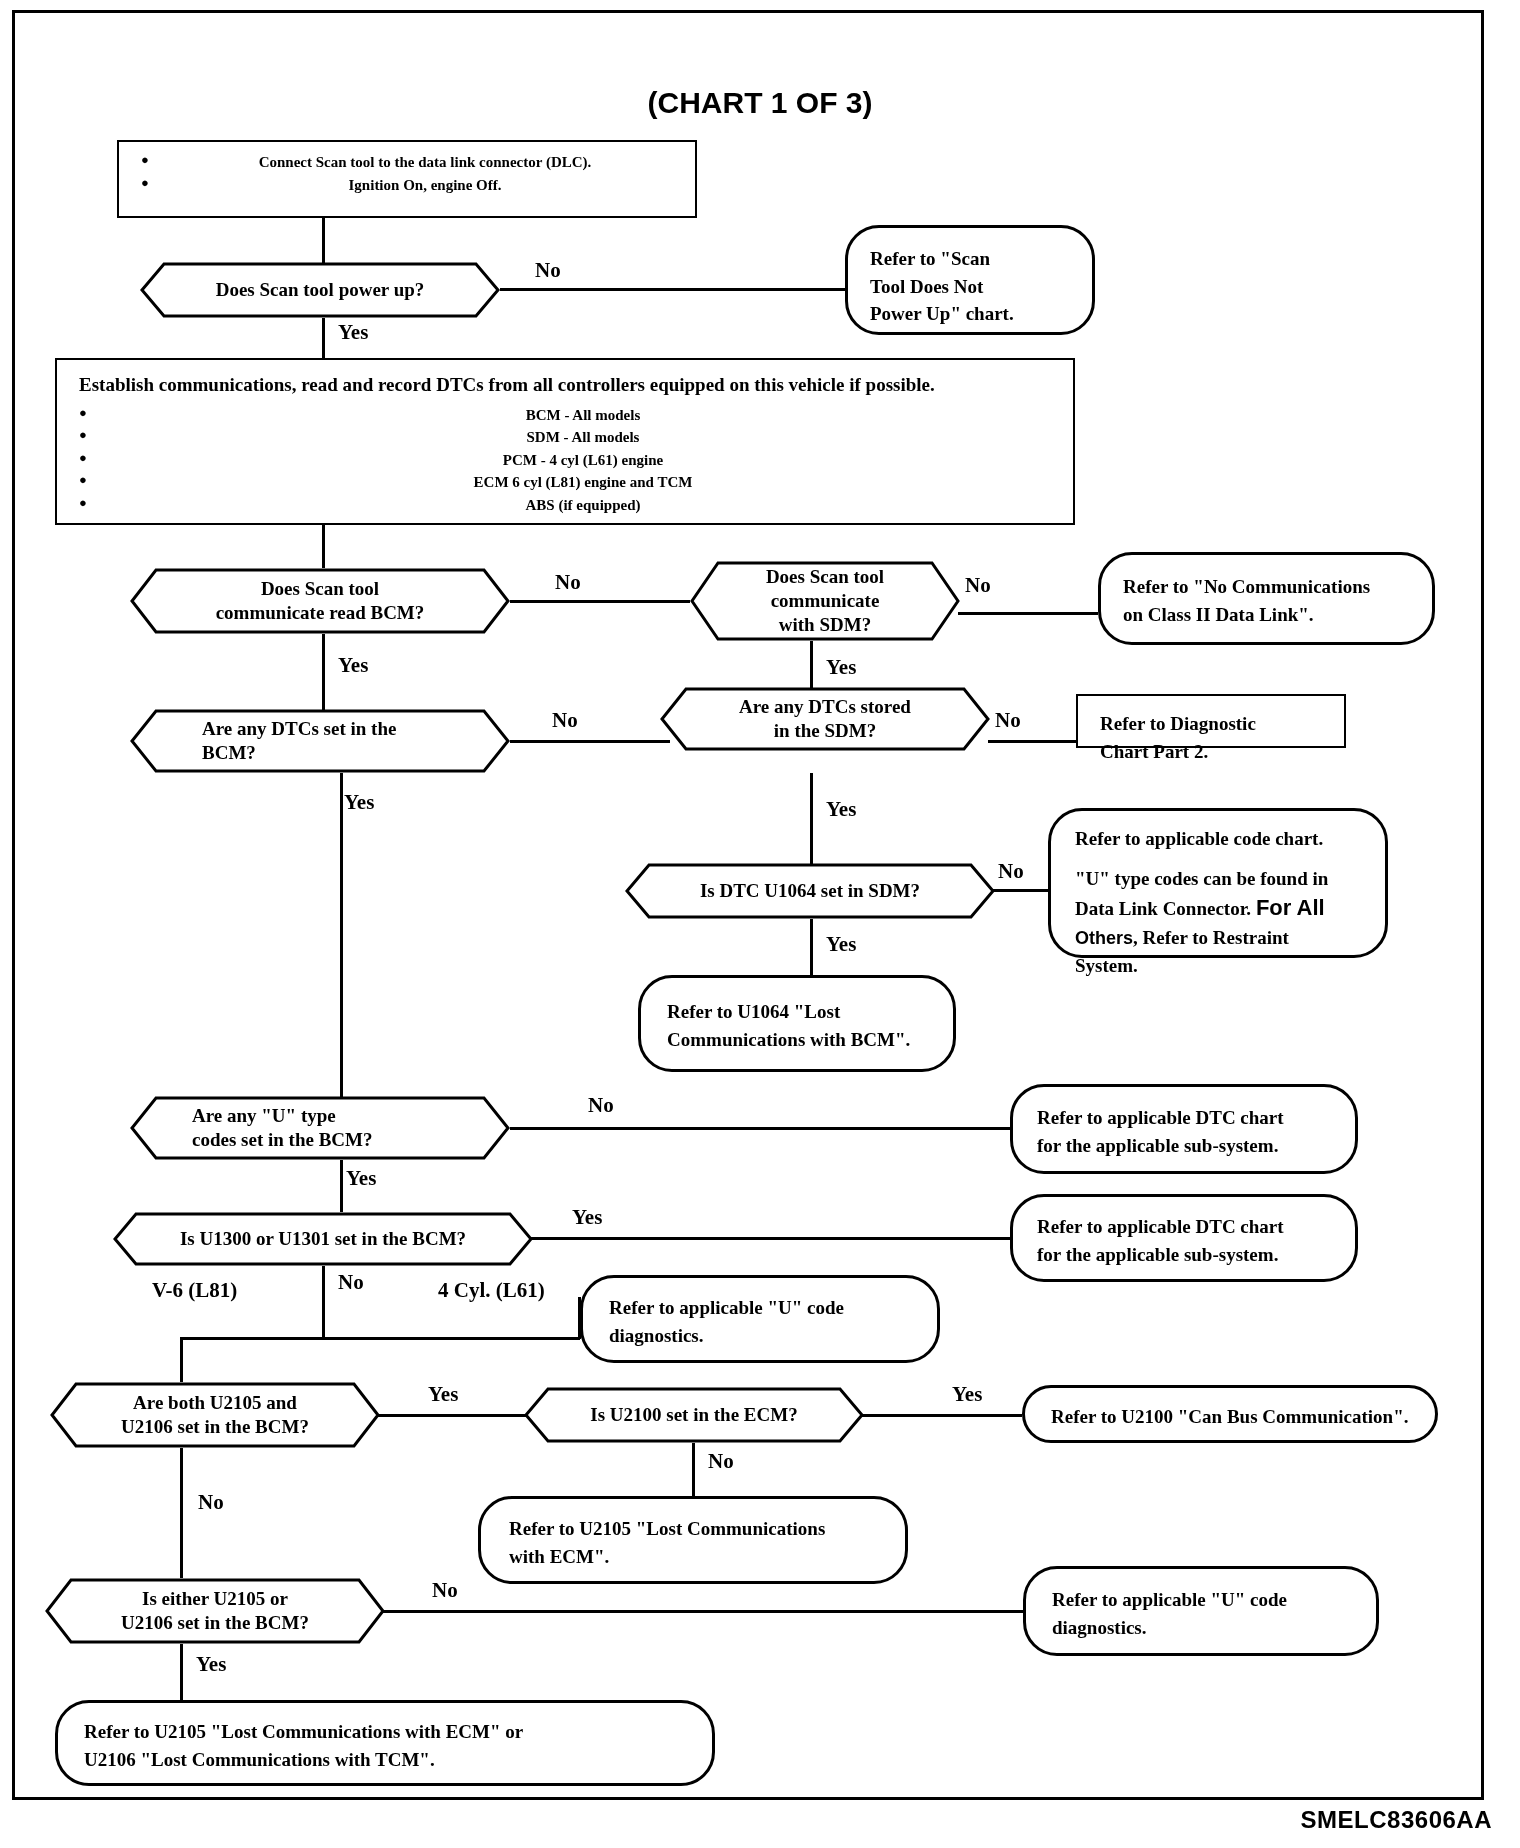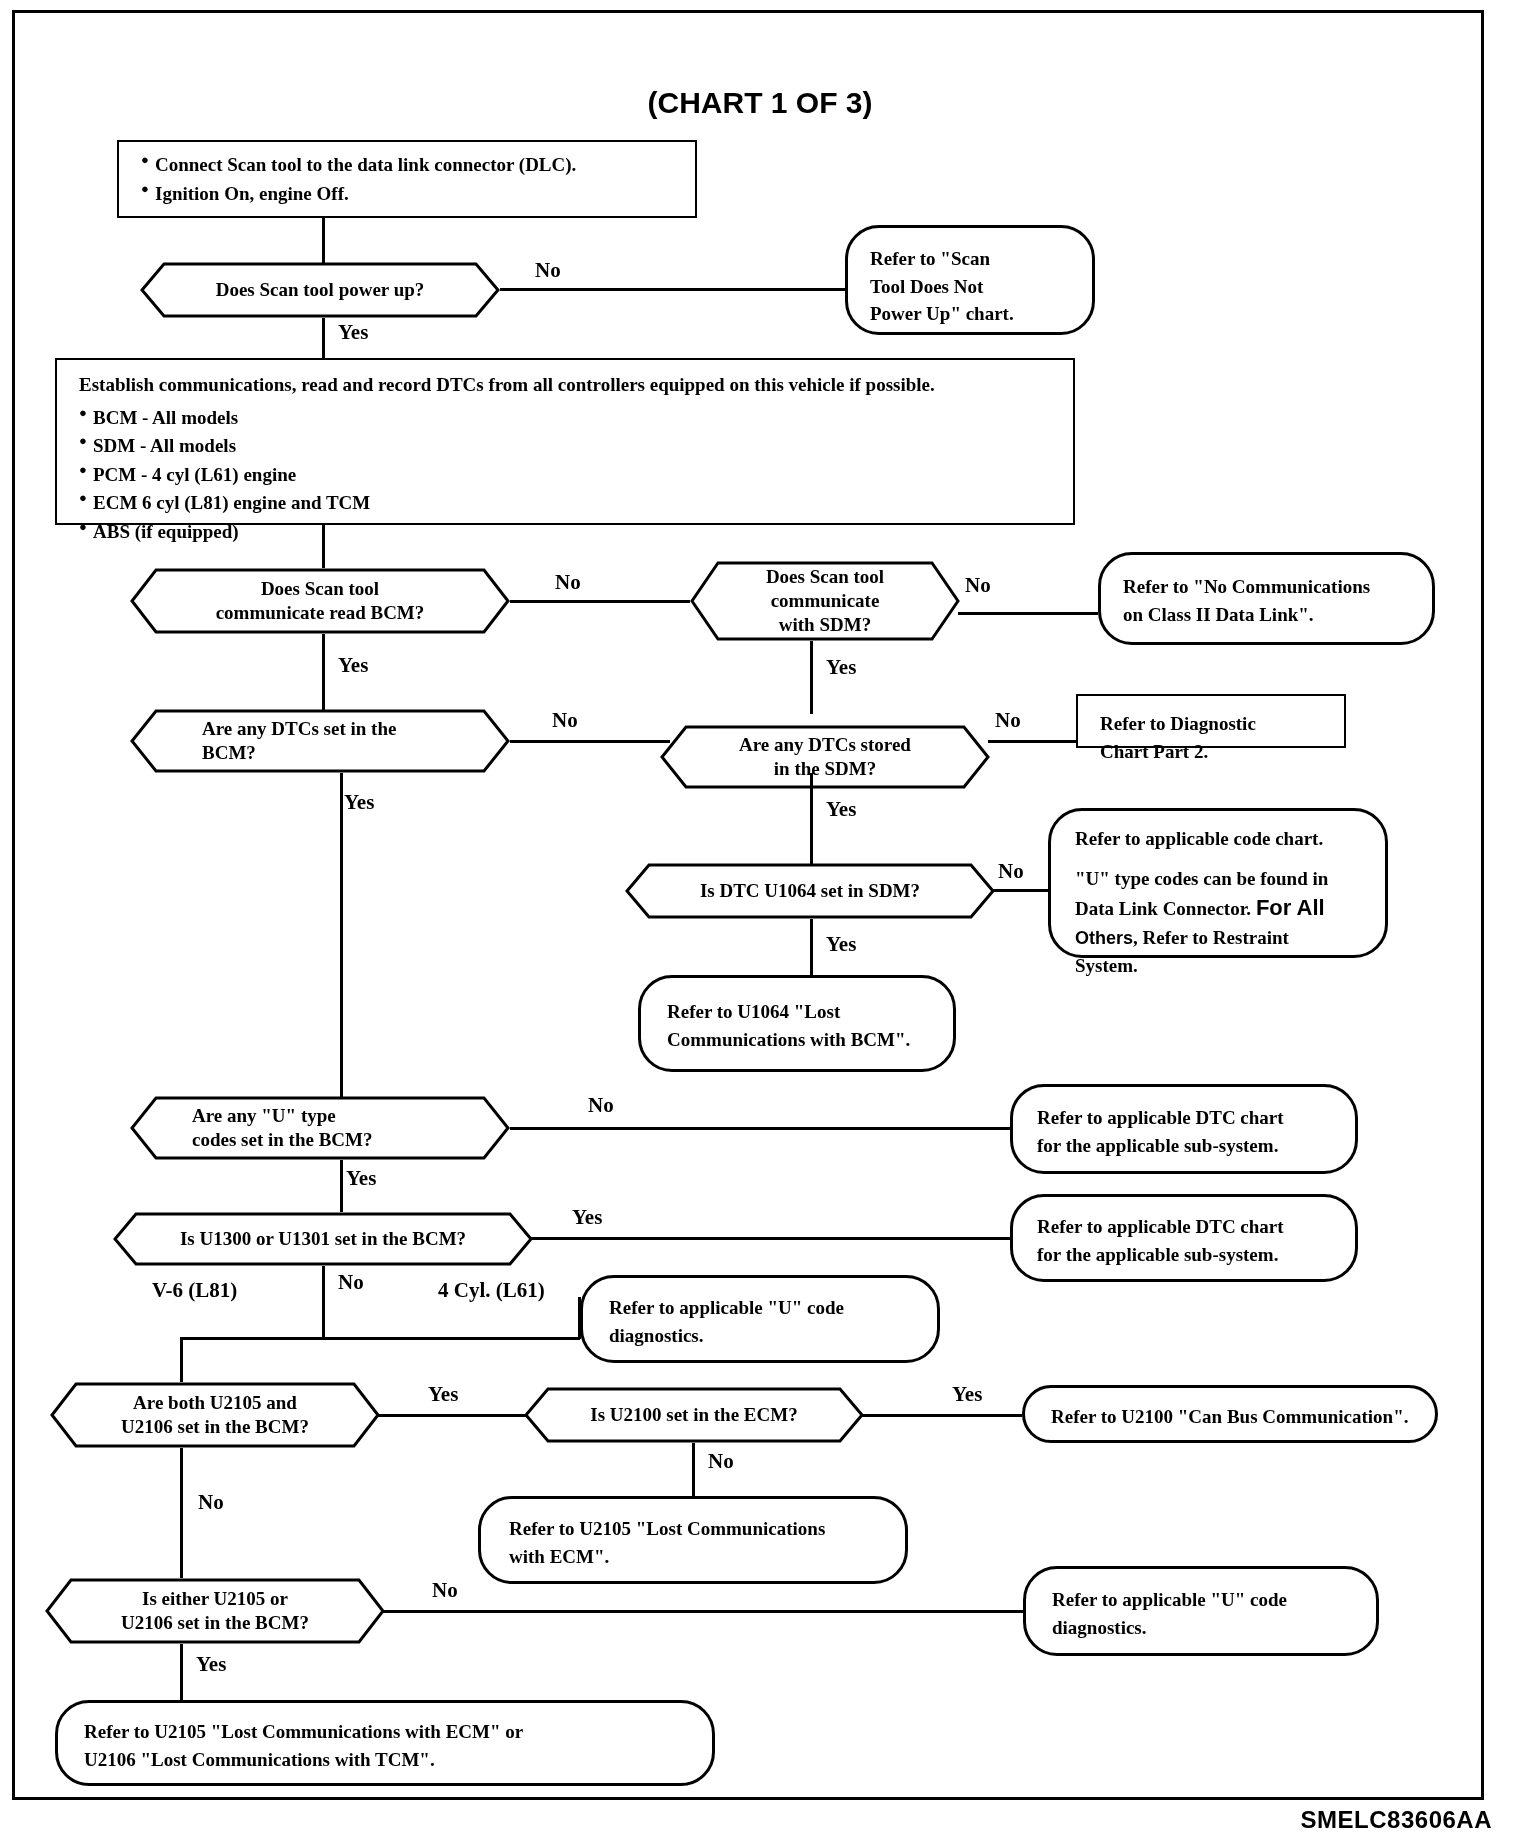--- a/index.html
+++ b/index.html
@@ -15,21 +15,21 @@
   .hexwrap{position:absolute;}
   .hexwrap svg{position:absolute;left:0;top:0;}
   .hextext{position:absolute;left:0;top:0;width:100%;height:100%;display:flex;
            align-items:center;justify-content:center;text-align:center;font-weight:bold;
            font-size:19px;line-height:1.25;padding:0 42px;box-sizing:border-box;}
   .ln{position:absolute;background:#000;}
   .lbl{position:absolute;font-weight:bold;font-size:21px;white-space:nowrap;}
   .boxtxt{position:absolute;font-weight:bold;font-size:19px;line-height:1.45;}
   .plaintxt{font-weight:bold;font-size:19px;line-height:1.5;}
   ul.b{margin:0;padding:0;list-style:none;}
-  ul.b li{position:relative;padding-left:36px;font-weight:bold;font-size:19px;line-height:1.5;}
+  ul.b li{position:relative;padding-left:36px;font-weight:bold;font-size:15px;line-height:1.5;text-align:center;}
   ul.b li:before{content:"\25CF";position:absolute;left:22px;top:-1px;font-size:13px;}
   .code{position:absolute;right:28px;bottom:14px;font-family:"Liberation Sans",sans-serif;
         font-weight:bold;font-size:24px;letter-spacing:.5px;}
 </style>
 </head>
 <body>
 
 <div id="page">
 
   <div id="frame"></div>
@@ -124,21 +124,21 @@
         <div>Are any DTCs set in the</div>
         <div>BCM?</div>
       </div>
     </div>
   </div>
   <div class="ln" style="left:510px;top:740px;width:160px;height:2.5px;"></div>
   <div class="lbl" style="left:552px;top:708px;">No</div>
   <div class="ln" style="left:340px;top:773px;width:2.5px;height:327px;"></div>
   <div class="lbl" style="left:344px;top:790px;">Yes</div>
 
-  <div class="hexwrap" style="left:660px;top:725px;width:330px;height:64px;">
+  <div class="hexwrap" style="left:660px;top:687px;width:330px;height:64px;">
     <svg width="330" height="64" viewBox="0 0 330 64">
         <polygon points="26,2 304,2 328,32 304,62 26,62 2,32" fill="#fff" stroke="#000" stroke-width="3"></polygon>
       </svg>
     <div class="hextext" style="padding:0 34px;">
       <div>
         <div>Are any DTCs stored</div>
         <div>in the SDM?</div>
       </div>
     </div>
   </div>

